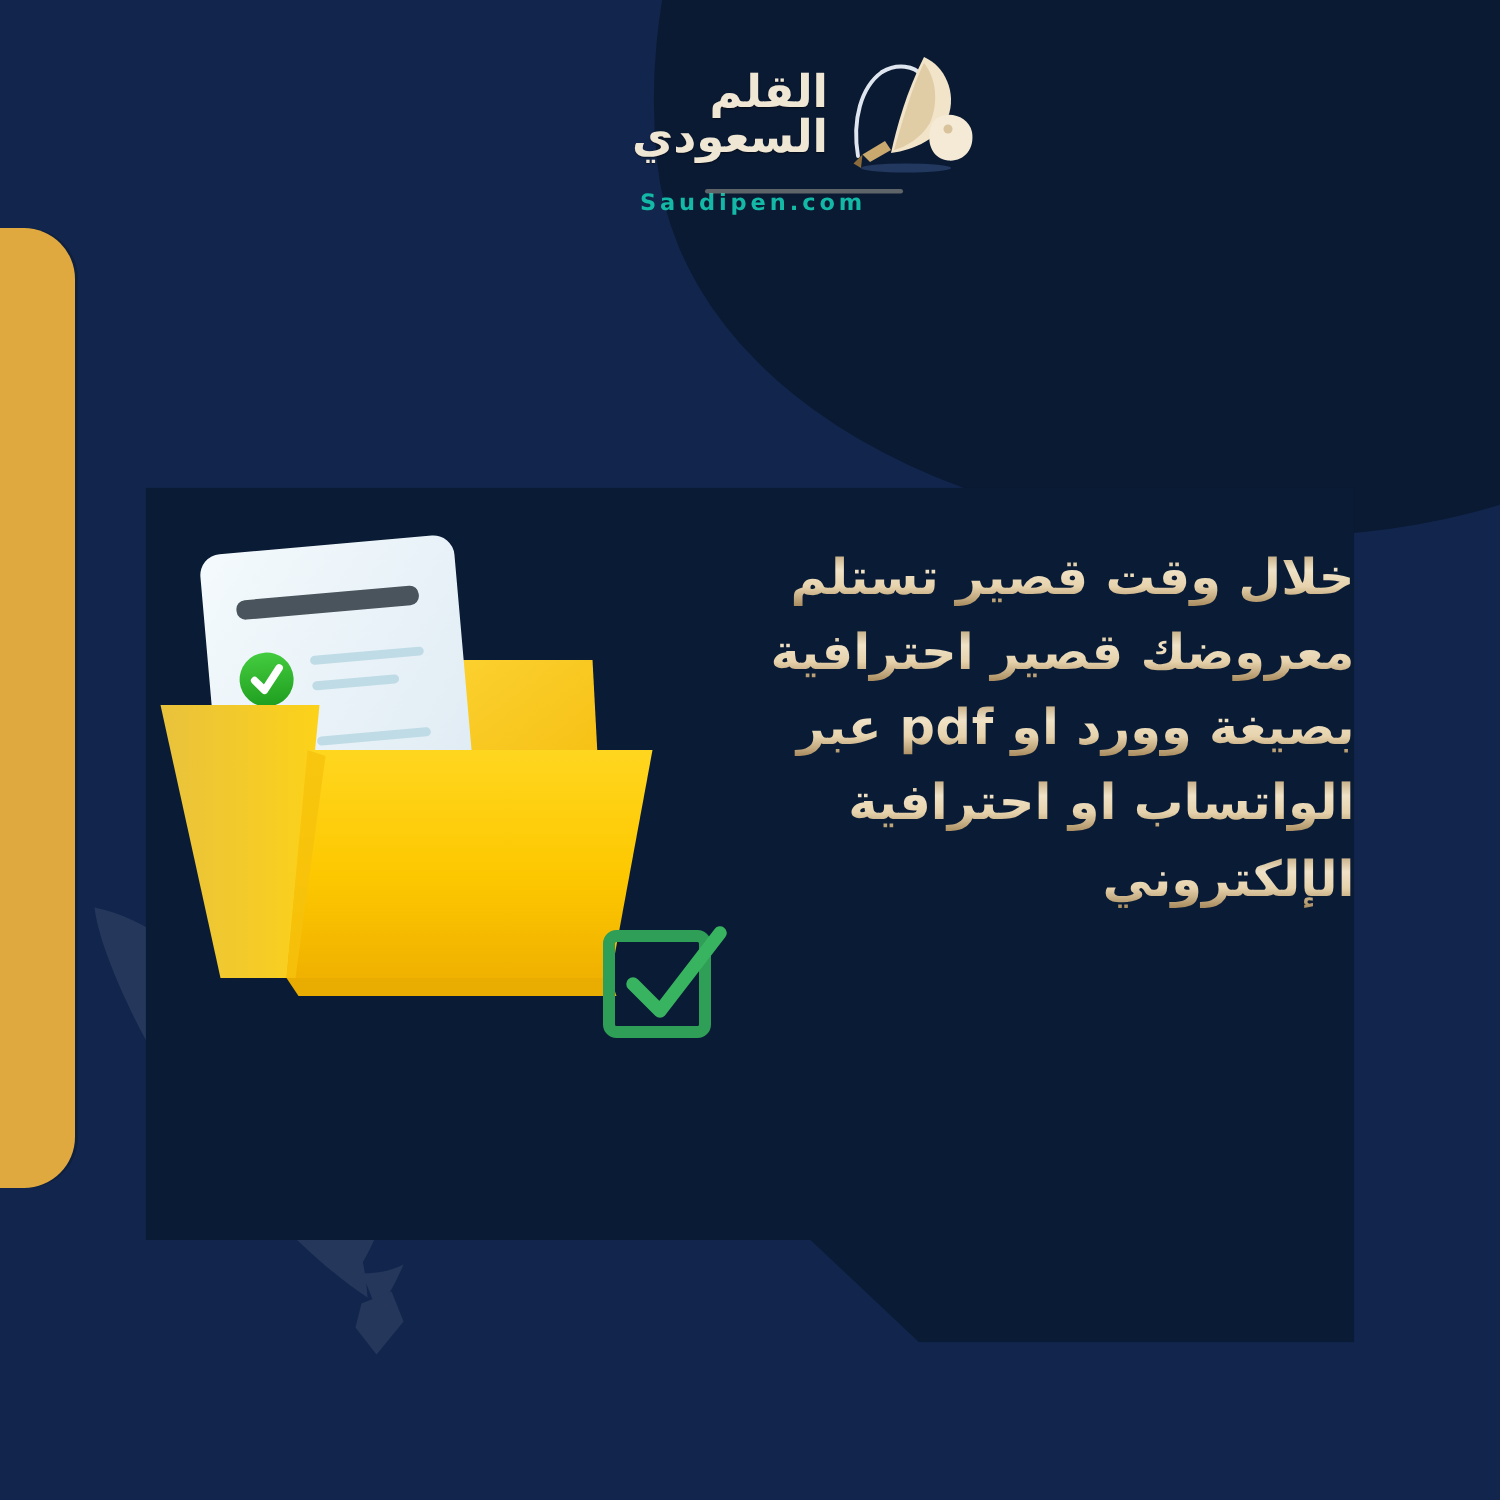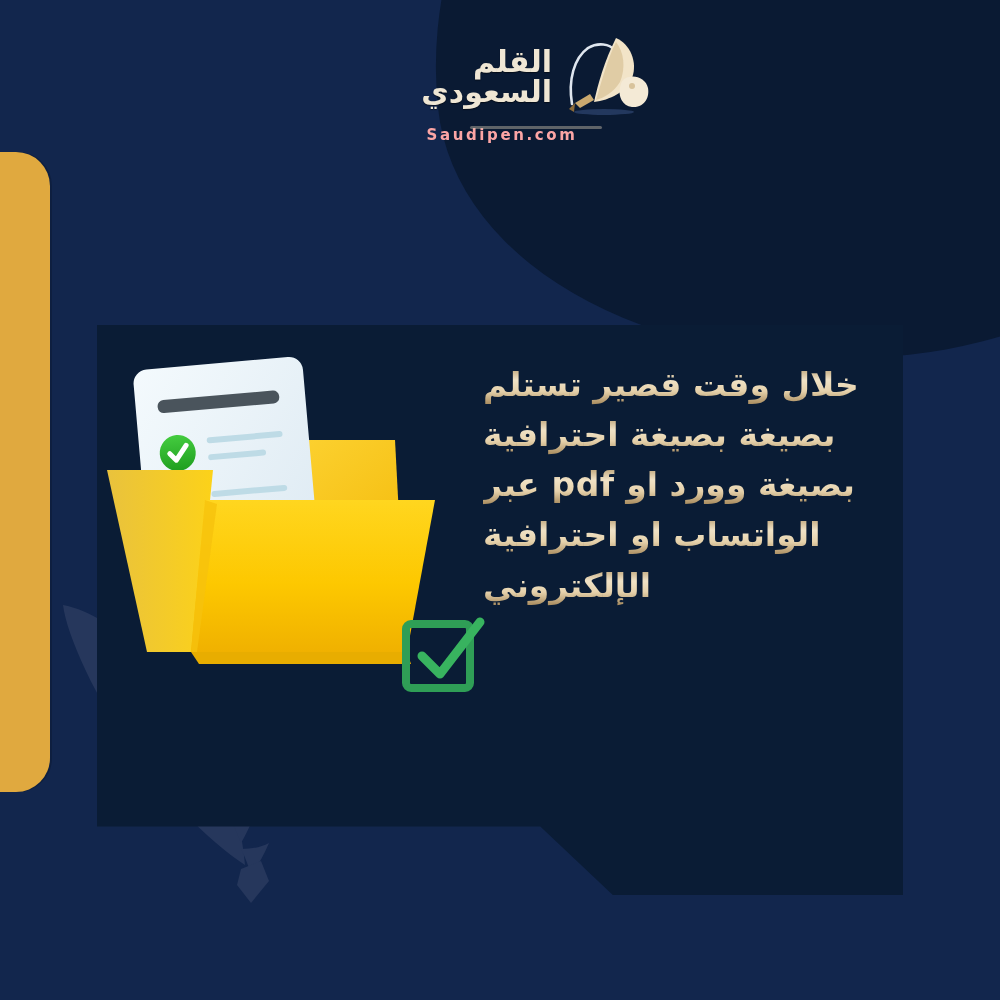--- a/index.html
+++ b/index.html
@@ -79,21 +79,21 @@
     direction: rtl;
     line-height: 1;
     text-shadow: 0 1px 1px rgba(0,0,0,.5);
   }
   .logo-mark { width: 92px; height: 84px; flex: 0 0 auto; margin-bottom: 2px; }
   .logo-en {
     margin-top: 6px;
     margin-right: 44px;
     font-size: 15px;
     letter-spacing: 2.6px;
-    color: #fca5a5;
+    color: #14b8a6;
     font-weight: bold;
     margin-left: 48px;
   }
   .logo-underline {
     position: absolute;
     left: 120px;
     top: 92px;
     width: 132px;
     height: 3px;
     background: rgba(200,190,170,.45);
@@ -129,21 +129,21 @@
     height: 92px;
   }
 
   
   .headline {
     position: absolute;
     right: 97px;
     top: 360px;
     width: 420px;
     direction: rtl;
-    text-align: left;
+    text-align: right;
     line-height: 1.52;
   }
   .headline-line {
     font-size: 33px;
     font-weight: bold;
     letter-spacing: 0.5px;
     background: linear-gradient(180deg, #9c7a45 0%, #f0e2c6 40%, #e6d2ac 62%, #8d6c3c 100%);
     -webkit-background-clip: text;
     background-clip: text;
     color: transparent;
@@ -257,21 +257,21 @@
     <path d="M110 148 L 122 152 L 102 300 L 96 300 Z" fill="#f6c20c" opacity=".8"></path>
   </svg>
 
   <svg class="check-icon" viewBox="0 0 92 92" aria-hidden="true">
     <rect x="10" y="16" width="64" height="64" rx="5" fill="none" stroke="#2f9e56" stroke-width="8"></rect>
     <path d="M26 48 L 44 66 L 84 14" stroke="#38b35f" stroke-width="9" fill="none" stroke-linecap="round" stroke-linejoin="round"></path>
   </svg>
 
   <div class="headline">
     <div class="headline-line">خلال وقت قصير تستلم</div>
-    <div class="headline-line">بصيغة بصيغة احترافية</div>
+    <div class="headline-line">معروضك قصير احترافية</div>
     <div class="headline-line">بصيغة وورد او pdf عبر</div>
     <div class="headline-line">الواتساب او احترافية</div>
     <div class="headline-line">الإلكتروني</div>
   </div>
 
   <div class="footer">
     
     
     
     

